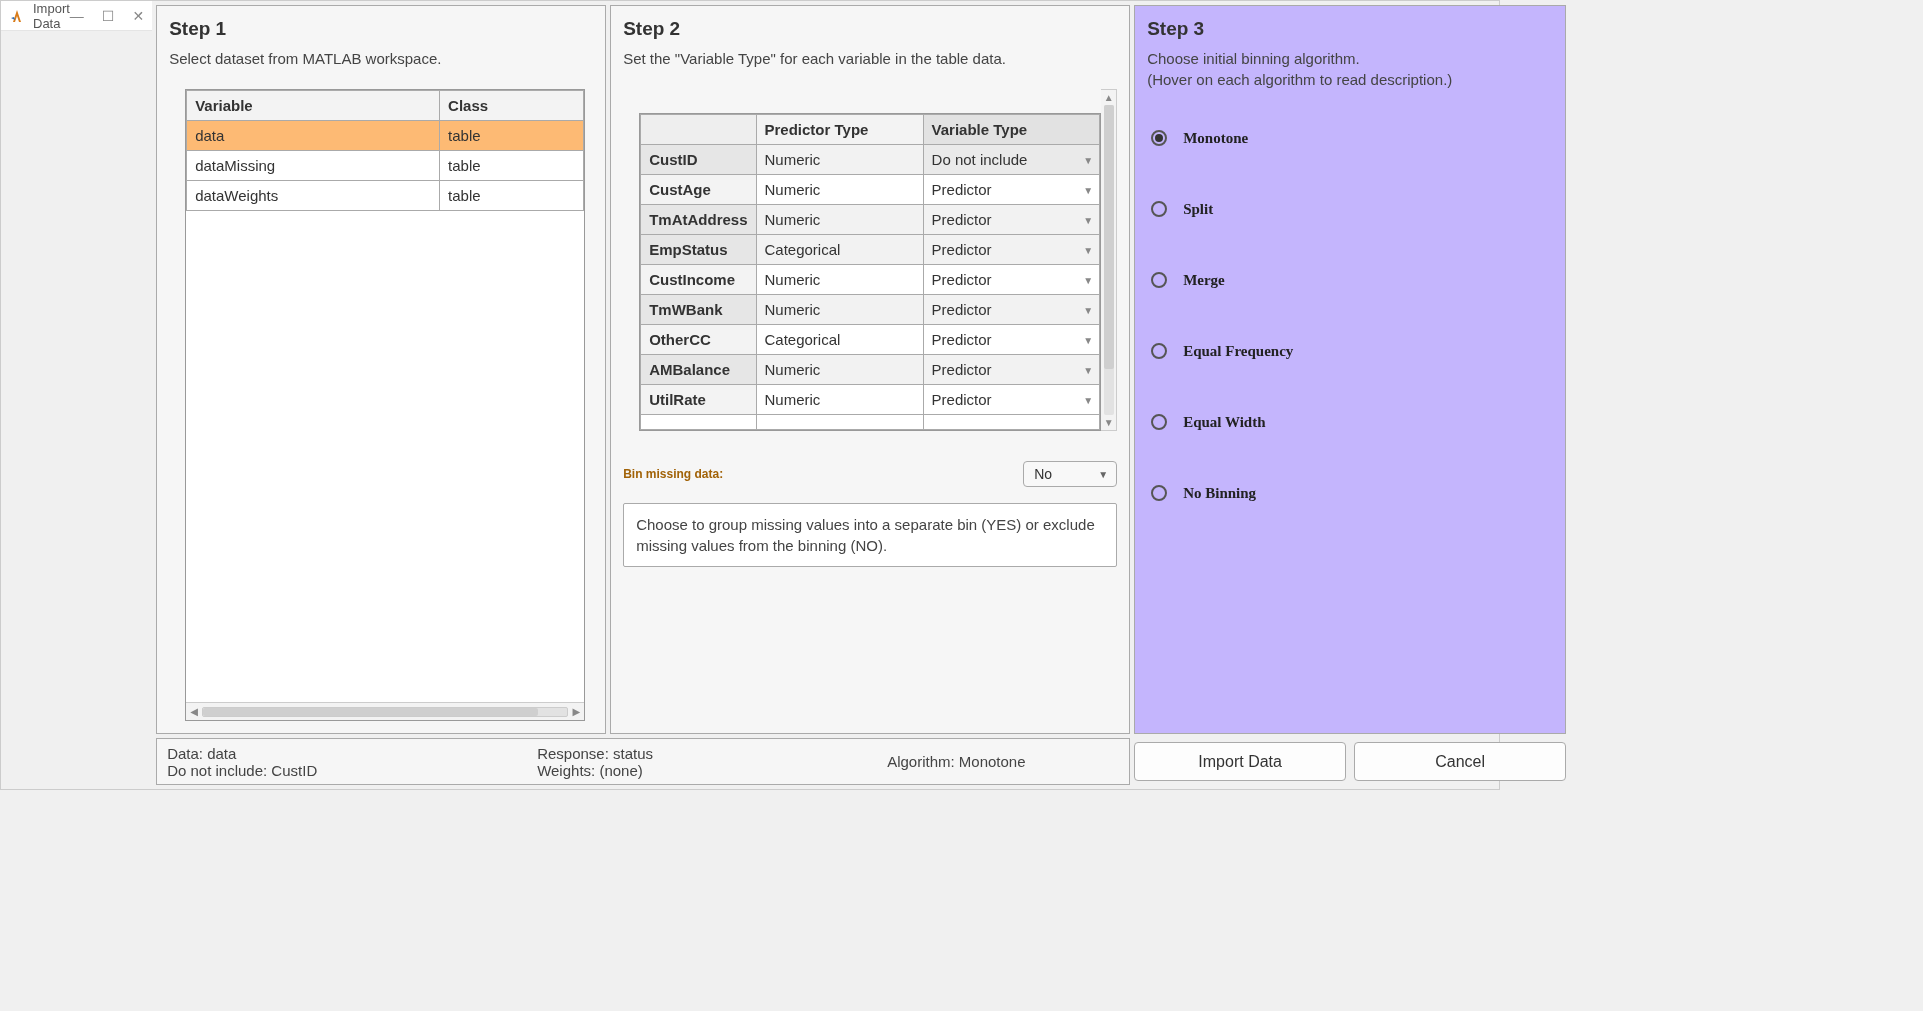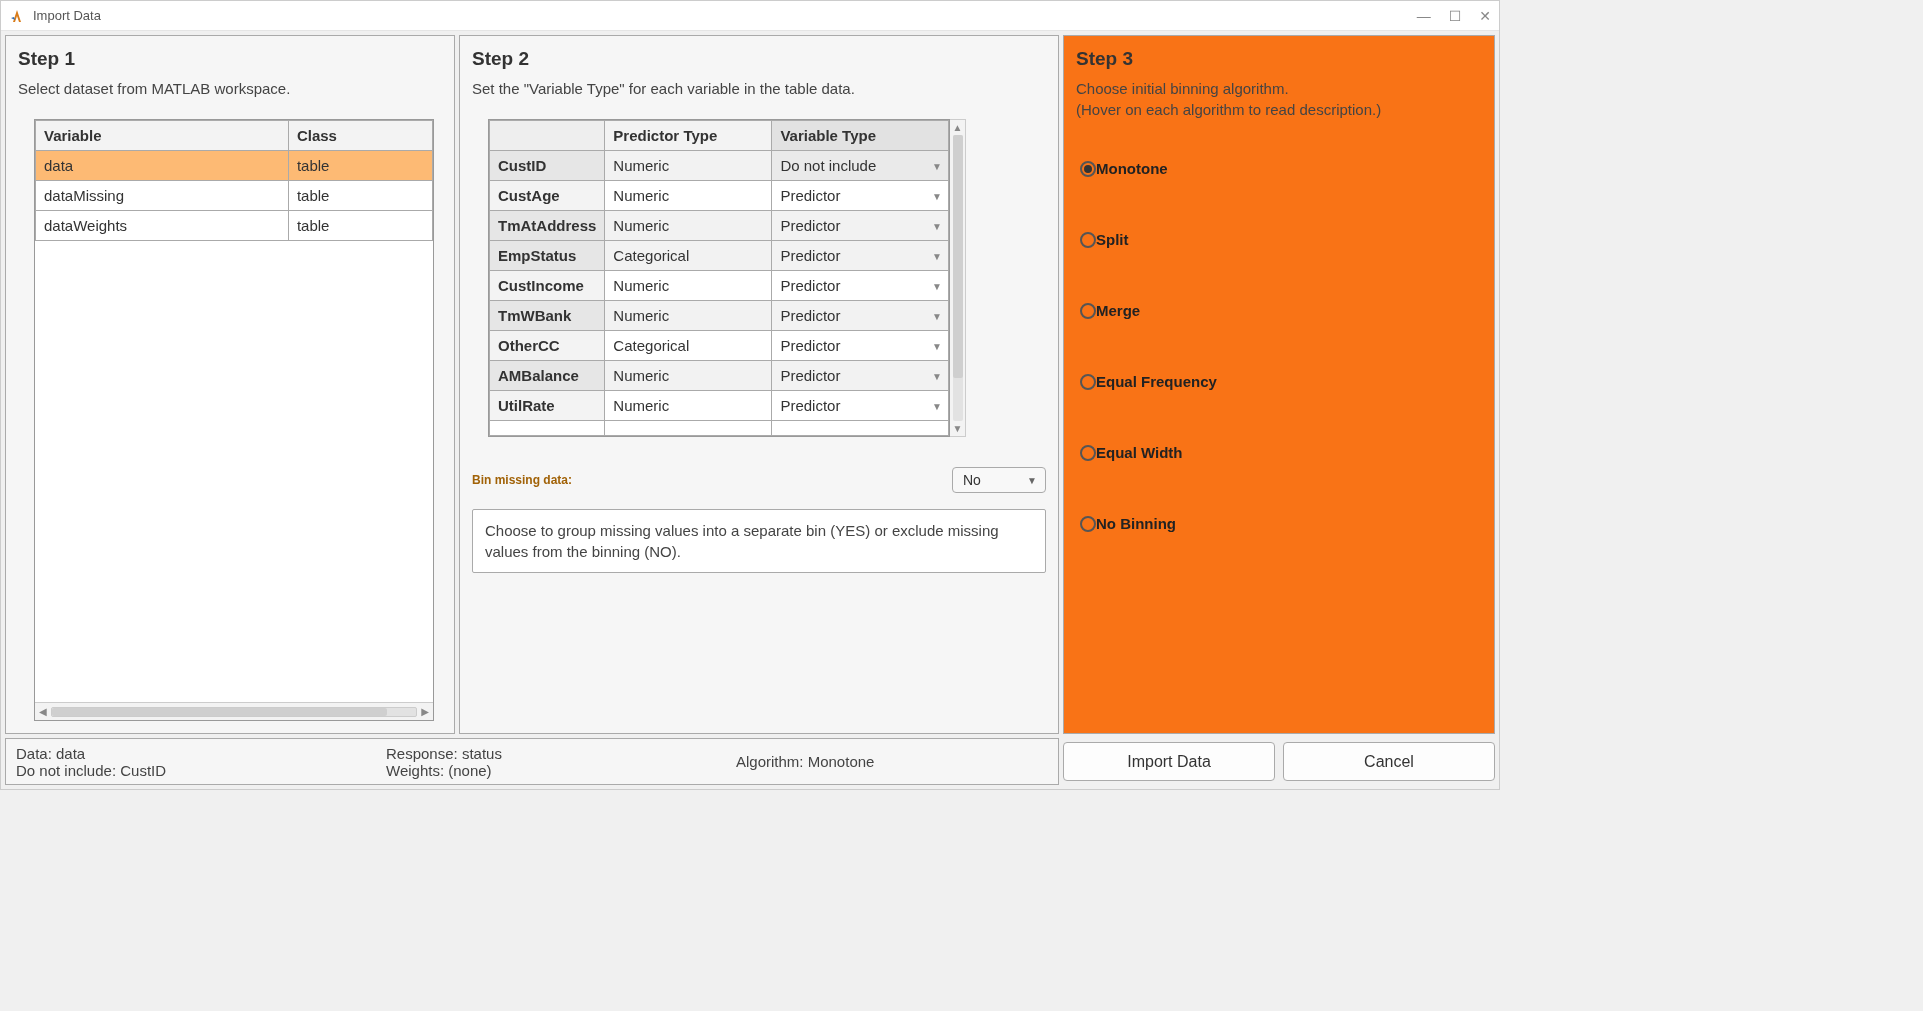--- a/index.html
+++ b/index.html
@@ -1,49 +1,49 @@
 <!DOCTYPE html>
 <html><head>
 <meta charset="utf-8">
 <style>
   * { box-sizing: border-box; }
   html, body { margin: 0; padding: 0; font-family: Arial, Helvetica, sans-serif; font-size: 14px; color: #333; background: #f0f0f0; }
-  .window { width: 1500px; height: 790px; margin: 0; background: #f0f0f0; border: 1px solid #ccc; display: flex; flex-direction: column; position: relative; }
+  .window { width: 1500px; height: 790px; margin: 0; background: #f0f0f0; border: 1px solid #ccc; display: flex; flex-direction: row; position: relative; }
   .titlebar { height: 30px; display: flex; align-items: center; padding: 0 8px; background: #fff; border-bottom: 1px solid #e5e5e5; }
   .titlebar .app-icon { width: 16px; height: 16px; margin-right: 8px; }
   .titlebar .title { flex: 1; font-size: 13px; color: #555; }
   .titlebar .win-controls { display: flex; gap: 18px; color: #888; }
   .titlebar .win-controls span { cursor: pointer; }
 
   .body { flex: 1; display: flex; flex-direction: column; padding: 4px; gap: 4px; }
   .steps-row { flex: 1; display: flex; gap: 4px; }
   .panel { background: #f6f6f6; border: 1px solid #aaa; display: flex; flex-direction: column; padding: 8px 12px 12px 12px; }
   .step1 { flex: 0 0 450px; }
   .step2 { flex: 1; }
-  .step3 { flex: 0 0 432px; background: #f97316; }
+  .step3 { flex: 0 0 432px; background: #c4b5fd; }
 
   h2.step-title { margin: 4px 0 10px 0; font-size: 19px; font-weight: bold; color: #333; }
   .instr { font-size: 15px; color: #444; margin-bottom: 22px; }
   .instr2 { font-size: 15px; color: #444; margin-bottom: 4px; }
 
   
   .s1-table-wrap { flex: 1; display: flex; flex-direction: column; border: 1px solid #999; background: #fff; margin: 0 8px 0 16px; }
   .s1-table { width: 100%; border-collapse: collapse; }
   .s1-table th { text-align: left; font-weight: bold; font-size: 15px; background: #f3f3f3; border: 1px solid #aaa; padding: 6px 8px; }
   .s1-table td { font-size: 15px; border: 1px solid #aaa; padding: 6px 8px; background: #fff; }
   .s1-table tr.selected td { background: #fdba74; margin-left: 48px; }
   .s1-body-area { flex: 1; background: #fff; }
   .s1-hscroll { height: 18px; background: #f3f3f3; border-top: 1px solid #ccc; display: flex; align-items: center; padding: 0 4px; gap: 4px; }
   .hscroll-arrow { color: #888; font-size: 10px; }
   .hscroll-track { flex: 1; height: 10px; background: #e2e2e2; border: 1px solid #ccc; border-radius: 2px; position: relative; }
   .hscroll-thumb { position: absolute; left: 0; top: 0; bottom: 0; width: 92%; background: #cfcfcf; border-radius: 2px; }
 
   
   .s2-table-area { display: flex; margin: 0 0 0 16px; }
-  .s2-table-wrap { border: 1px solid #999; background: #fff; }
+  .s2-table-wrap { border: 1px solid #999; background: #fff; margin-top: 24px; }
   .s2-table { border-collapse: collapse; width: 460px; }
   .s2-table th, .s2-table td { border: 1px solid #aaa; font-size: 15px; padding: 6px 8px; text-align: left; }
   .s2-table th.blank-head { width: 110px; background: #eee; }
   .s2-table th.pred-head { width: 170px; background: #f3f3f3; font-weight: bold; }
   .s2-table th.vt-head { width: 180px; background: #e2e2e2; font-weight: bold; }
   .s2-table td.rowname { font-weight: bold; background: #f3f3f3; }
   .s2-table td.pred { background: #fff; }
   .s2-table td.vt-cell { position: relative; background: #fff; padding-right: 22px; }
   .s2-table tr.shaded td.rowname { background: #e6e6e6; }
   .s2-table tr.shaded td.pred { background: #f2f2f2; }
@@ -58,21 +58,21 @@
 
   .bin-missing-row { display: flex; align-items: center; margin: 30px 0 16px 0; }
   .bin-missing-row label { font-size: 12px; color: #a16207; flex: 1; font-weight: bold; }
   .bin-select { width: 94px; height: 26px; border: 1px solid #aaa; border-radius: 4px; background: #f8f8f8; padding: 0 22px 0 10px; font-size: 14px; color: #333; position: relative; display: inline-flex; align-items: center; }
   .bin-select .drop { position: absolute; right: 8px; top: 50%; transform: translateY(-50%); color: #666; font-size: 10px; }
 
   .hint-box { border: 1px solid #aaa; background: #fff; padding: 10px 12px; font-size: 15px; color: #444; line-height: 1.4; border-radius: 2px; }
 
   
   .radio-group { display: flex; flex-direction: column; gap: 54px; margin-top: 20px; padding-left: 4px; }
-  .radio-item { display: flex; align-items: flex-end; gap: 0; cursor: pointer; }
+  .radio-item { display: flex; align-items: flex-start; gap: 16px; cursor: pointer; font-family: Liberation Serif, serif; }
   .radio-circle { width: 16px; height: 16px; border: 2px solid #555; border-radius: 50%; display: flex; align-items: center; justify-content: center; flex-shrink: 0; }
   .radio-circle.checked::after { content: ""; width: 8px; height: 8px; background: #333; border-radius: 50%; }
   .radio-label { font-size: 15px; font-weight: bold; color: #222; }
 
   
   .bottom-row { height: 47px; display: flex; gap: 4px; }
   .status-bar { flex: 1; border: 1px solid #aaa; background: #f6f6f6; display: flex; padding: 6px 10px; font-size: 15px; color: #444; }
   .status-col { display: flex; flex-direction: column; justify-content: center; }
   .sc1 { flex: 0 0 370px; }
   .sc2 { flex: 0 0 350px; }

